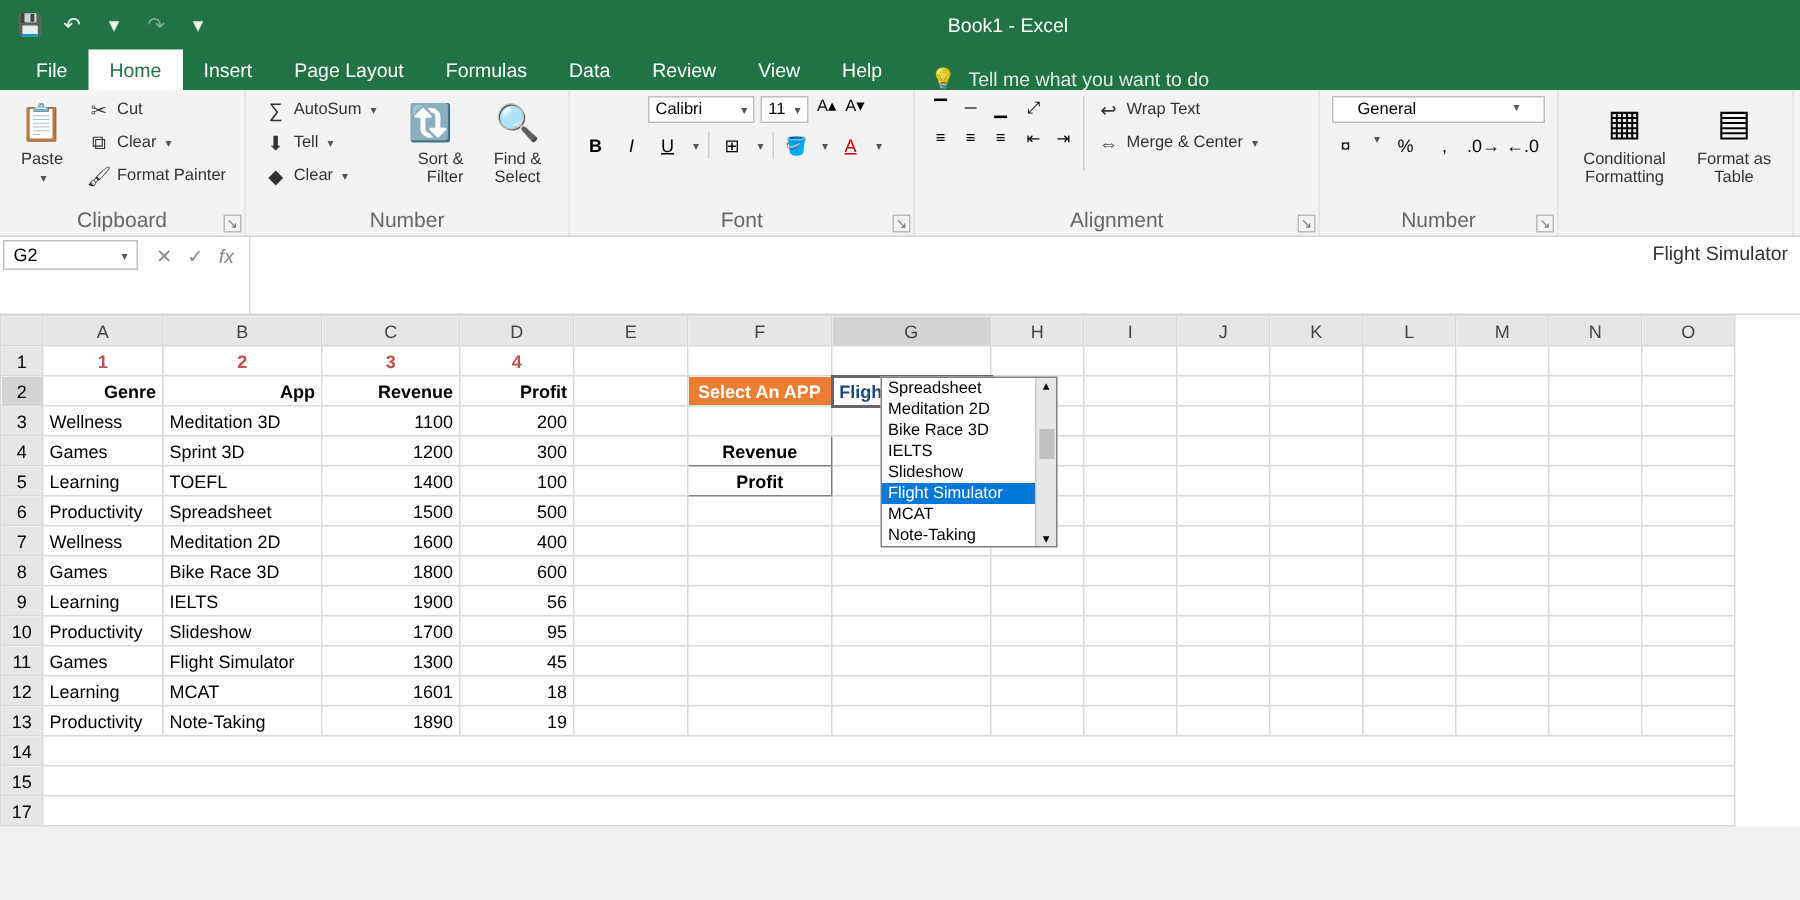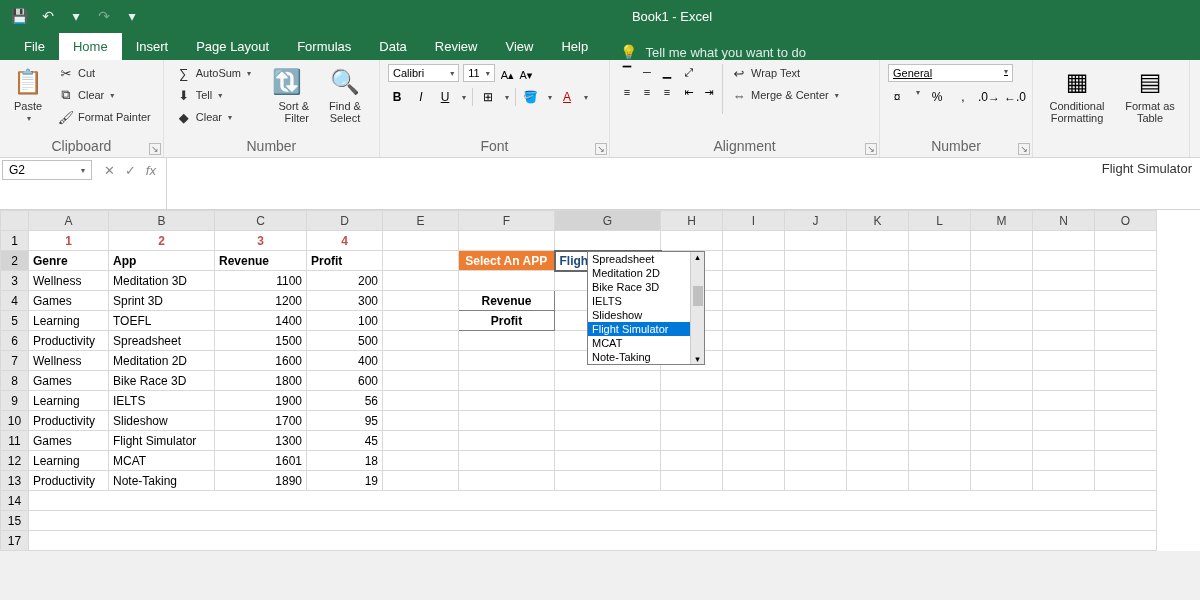--- a/index.html
+++ b/index.html
@@ -26,39 +26,39 @@
 .group-top { display: flex; gap: 6px; align-items: flex-start; flex: 1; }
 .bigbtn { display: flex; flex-direction: column; align-items: center; justify-content: center; gap: 2px; padding: 2px 4px; cursor: pointer; }
 .bigbtn .ico { width: 32px; height: 32px; display: flex; align-items: center; justify-content: center; font-size: 24px; }
 .bigbtn .lbl { font-size: 11px; color: #333; }
 .stack { display: flex; flex-direction: column; gap: 4px; }
 .smallbtn { display: flex; align-items: center; gap: 4px; padding: 1px 4px; cursor: pointer; font-size: 11px; color: #333; }
 .smallbtn .ico { width: 16px; height: 16px; display: inline-flex; align-items: center; justify-content: center; font-size: 13px; }
 .dropdown-caret { font-size: 8px; color: #555; margin-left: 2px; }
 .launcher { position: absolute; right: 2px; bottom: 2px; font-size: 9px; color: #777; cursor: pointer; width: 12px; height: 12px; border: 1px solid #bbb; display: flex; align-items: center; justify-content: center; }
 
-.font-row1 { display: flex; align-items: flex-end; gap: 4px; }
+.font-row1 { display: flex; align-items: flex-start; gap: 4px; margin-left: 44px; }
 .font-select { border: 1px solid #c0c0c0; background: #fff; padding: 2px 4px; font-size: 11px; display: flex; align-items: center; gap: 24px; }
 .font-size-sel { border: 1px solid #c0c0c0; background: #fff; padding: 2px 4px; font-size: 11px; display: flex; align-items: center; gap: 4px; }
 .inc-dec { display: flex; gap: 2px; }
 .inc-dec .ad { font-size: 11px; cursor: pointer; padding: 0 2px; }
 .font-row2 { display: flex; align-items: center; gap: 6px; margin-top: 6px; }
 .fbtn { width: 18px; height: 18px; display: flex; align-items: center; justify-content: center; cursor: pointer; font-size: 12px; }
 .fbtn.bold { font-weight: bold; }
 .fbtn.italic { font-style: italic; }
 .fbtn.underline { text-decoration: underline; }
 .sep { width: 1px; height: 18px; background: #d0d0d0; }
 
 .align-block { display: flex; gap: 4px; }
 .align-col { display: flex; flex-direction: column; gap: 4px; }
 .align-row { display: flex; gap: 2px; }
 .abtn { width: 18px; height: 16px; display: flex; align-items: center; justify-content: center; font-size: 11px; cursor: pointer; }
 
 .num-row1 { display: flex; }
-.num-sel { border: 1px solid #c0c0c0; background: #fff; padding: 2px 4px; font-size: 11px; width: 125px; display: flex; justify-content: space-between; text-decoration: underline; }
+.num-sel { border: 1px solid #c0c0c0; background: #fff; padding: 2px 16px; font-size: 11px; width: 142px; display: flex; justify-content: space-between; }
 .num-row2 { display: flex; gap: 8px; margin-top: 6px; }
 
 
 .formula-bar { background: #fff; border-bottom: 1px solid #d4d4d4; display: flex; align-items: stretch; height: 52px; text-align: right; }
 .name-box { border: 1px solid #c0c0c0; width: 90px; padding: 2px 6px; font-size: 12px; display: flex; align-items: center; justify-content: space-between; margin: 2px; height: 20px; }
 .fb-icons { display: flex; align-items: center; gap: 10px; padding: 2px 10px; color: #888; height: 24px; }
 .fb-icons .fbic { font-size: 13px; cursor: pointer; }
 .fb-input { flex: 1; border-left: 1px solid #d4d4d4; padding: 3px 8px; font-size: 13px; color: #333; }
 
 
@@ -71,21 +71,21 @@
 .col-A { width: 80px; }
 .col-B { width: 106px; }
 .col-C { width: 92px; }
 .col-D { width: 76px; }
 .col-E { width: 76px; }
 .col-F { width: 96px; }
 .col-G { width: 106px; }
 .col-rest { width: 62px; }
 .num { text-align: right; }
 .orange-hdr { color: #c0504d; font-weight: bold; text-align: center; }
-.blackhdr { font-weight: bold; text-align: left; }
+.blackhdr { font-weight: bold; text-align: right; }
 .select-app-cell { background: #ed7d31; color: #fff; font-weight: bold; text-align: center; }
 .g2-cell { border: 2px solid #666 !important; color: #1f497d; font-weight: bold; background: #fff; position: relative; }
 .g2-caret { position: absolute; right: -14px; top: 1px; width: 14px; height: 16px; border: 1px solid #999; background: #f0f0f0; display: flex; align-items: center; justify-content: center; font-size: 8px; cursor: pointer; }
 .lookup-label { font-weight: bold; text-align: center; border: 1px solid #808080 !important; }
 
 
 .dd-list { position: absolute; border: 1px solid #808080; background: #fff; width: 118px; font-size: 11px; z-index: 10; }
 .dd-list .dd-item { padding: 1px 4px; cursor: pointer; }
 .dd-list .dd-item.sel { background: #0078d7; color: #fff; }
 .dd-list .dd-scroll { position: absolute; right: 0; top: 0; bottom: 0; width: 14px; background: #e8e8e8; border-left: 1px solid #ccc; display: flex; flex-direction: column; justify-content: space-between; align-items: center; font-size: 9px; }

